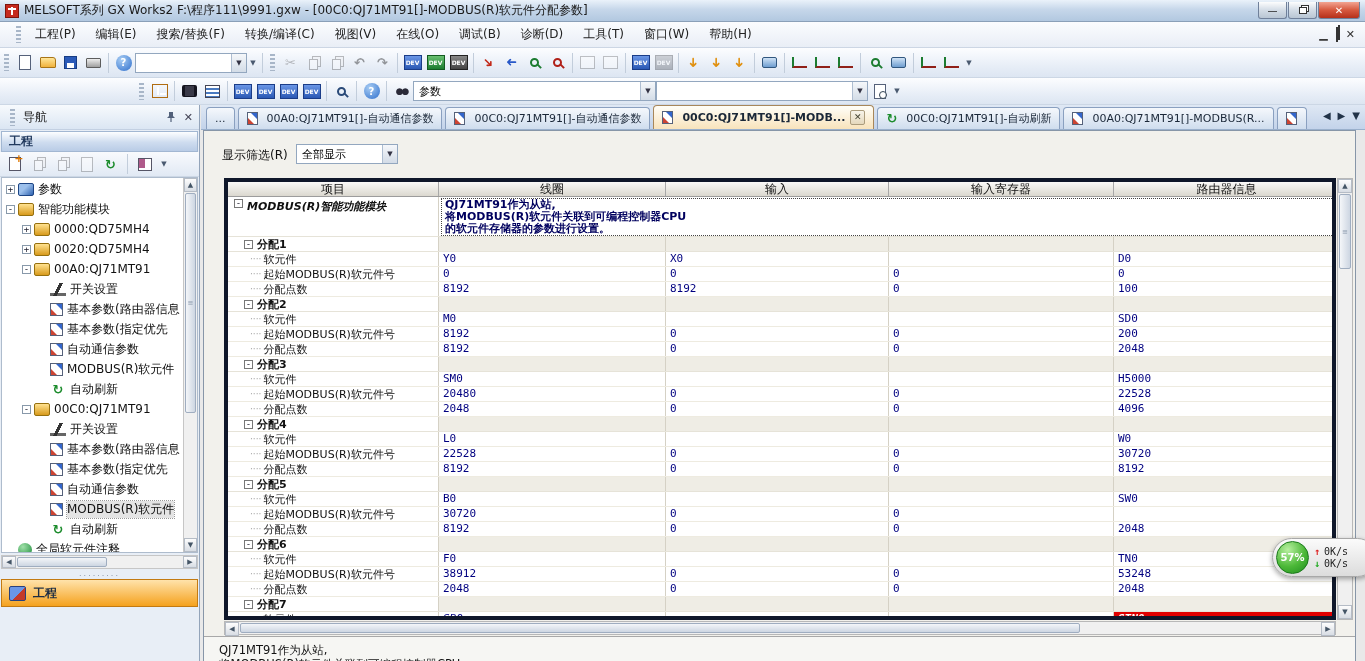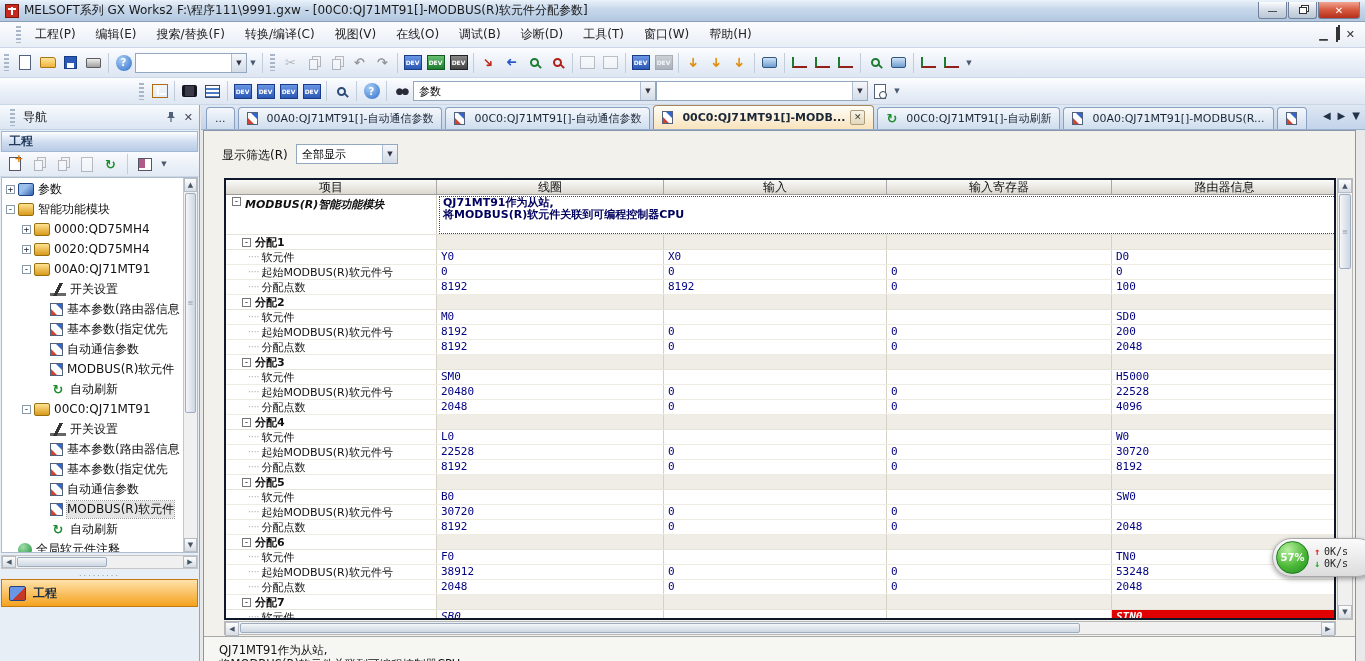--- a/index.html
+++ b/index.html
@@ -135,21 +135,21 @@
   .tab.active { background:linear-gradient(#fffef8,#f8e3bc); font-weight:bold; height:24px; border-color:#a8875a; }
   .tab .tclose { width:15px; height:15px; border:1px solid #ab9c7c; background:linear-gradient(#f8f4ea,#e4d8bc);
     font-size:9px; line-height:13px; text-align:center; border-radius:2px; color:#443; font-weight:normal; }
   .ttpg { width:11px; height:13px; flex:none; }
   .tabctl { position:absolute; right:5px; top:5px; display:flex; gap:7px; align-items:center; color:#243; color:#223348; font-size:10px; }
 
   .child { position:absolute; top:25px; left:2px; right:9px; bottom:0; background:#f2f1ec; border:1px solid #8796a8; border-bottom:none; }
   .filter-label { position:absolute; left:18px; top:16px; color:#111; }
   .filter-combo { position:absolute; left:92px; top:13px; width:102px; }
 
-  .table { position:absolute; left:20px; top:47px; width:1112px; height:442px; background:#fff; border:2px solid #0f172a; overflow:hidden; font-size:11px; }
+  .table { position:absolute; left:20px; top:47px; width:1112px; height:442px; background:#fff; border:4px solid #0f172a; overflow:hidden; font-size:11px; }
   .trw { display:flex; width:1112px; }
   .cell { height:100%; border-right:1px solid #d5d1c5; overflow:hidden; white-space:nowrap; flex:none; }
   .hdr-row { height:15px; background:linear-gradient(#fafaf8,#dbd8cf); border-bottom:1px solid #9c9c9c; }
   .hdr-row .cell { border-right:1px solid #a8a8a8; text-align:center; color:#111; font-size:12px; line-height:14px; }
   .desc-row { height:40px; border-bottom:1px solid #e6e3d8; }
   .desc-block { height:38px; margin:1px 2px; border:1px dotted #444; padding:0 3px; color:#00005e; font-weight:bold; line-height:12px; overflow:hidden; }
   .grp-row { height:15px; background:#fff; border-bottom:1px solid #e6e3d8; }
   .grp-row .cell.val { background:#efede5; }
   .dat-row { height:15px; border-bottom:1px solid #eeebe0; }
   .cell.item { display:flex; align-items:center; color:#111; }
@@ -591,20 +591,21 @@
           </div>
           <div class="trw desc-row">
             <div class="cell item" style="width: 211px; align-items: flex-start; padding-top: 2px; padding-left: 6px;">
               <span class="texp2">-</span>
               <span class="root-name">MODBUS(R)智能功能模块</span>
             </div>
             <div style="width: 901px;">
               <div class="desc-block">
                 <div>QJ71MT91作为从站,</div>
                 <div>将MODBUS(R)软元件关联到可编程控制器CPU</div>
+                <div>的软元件存储器的参数进行设置。</div>
               </div>
             </div>
           </div>
           <div class="trw grp-row">
             <div class="cell item" style="width: 211px; padding-left: 16px;">
               <span class="texp2">-</span>
               <span class="gname">分配1</span>
             </div>
             <div class="cell val" style="width: 227px;"></div>
             <div class="cell val" style="width: 223px;"></div>

